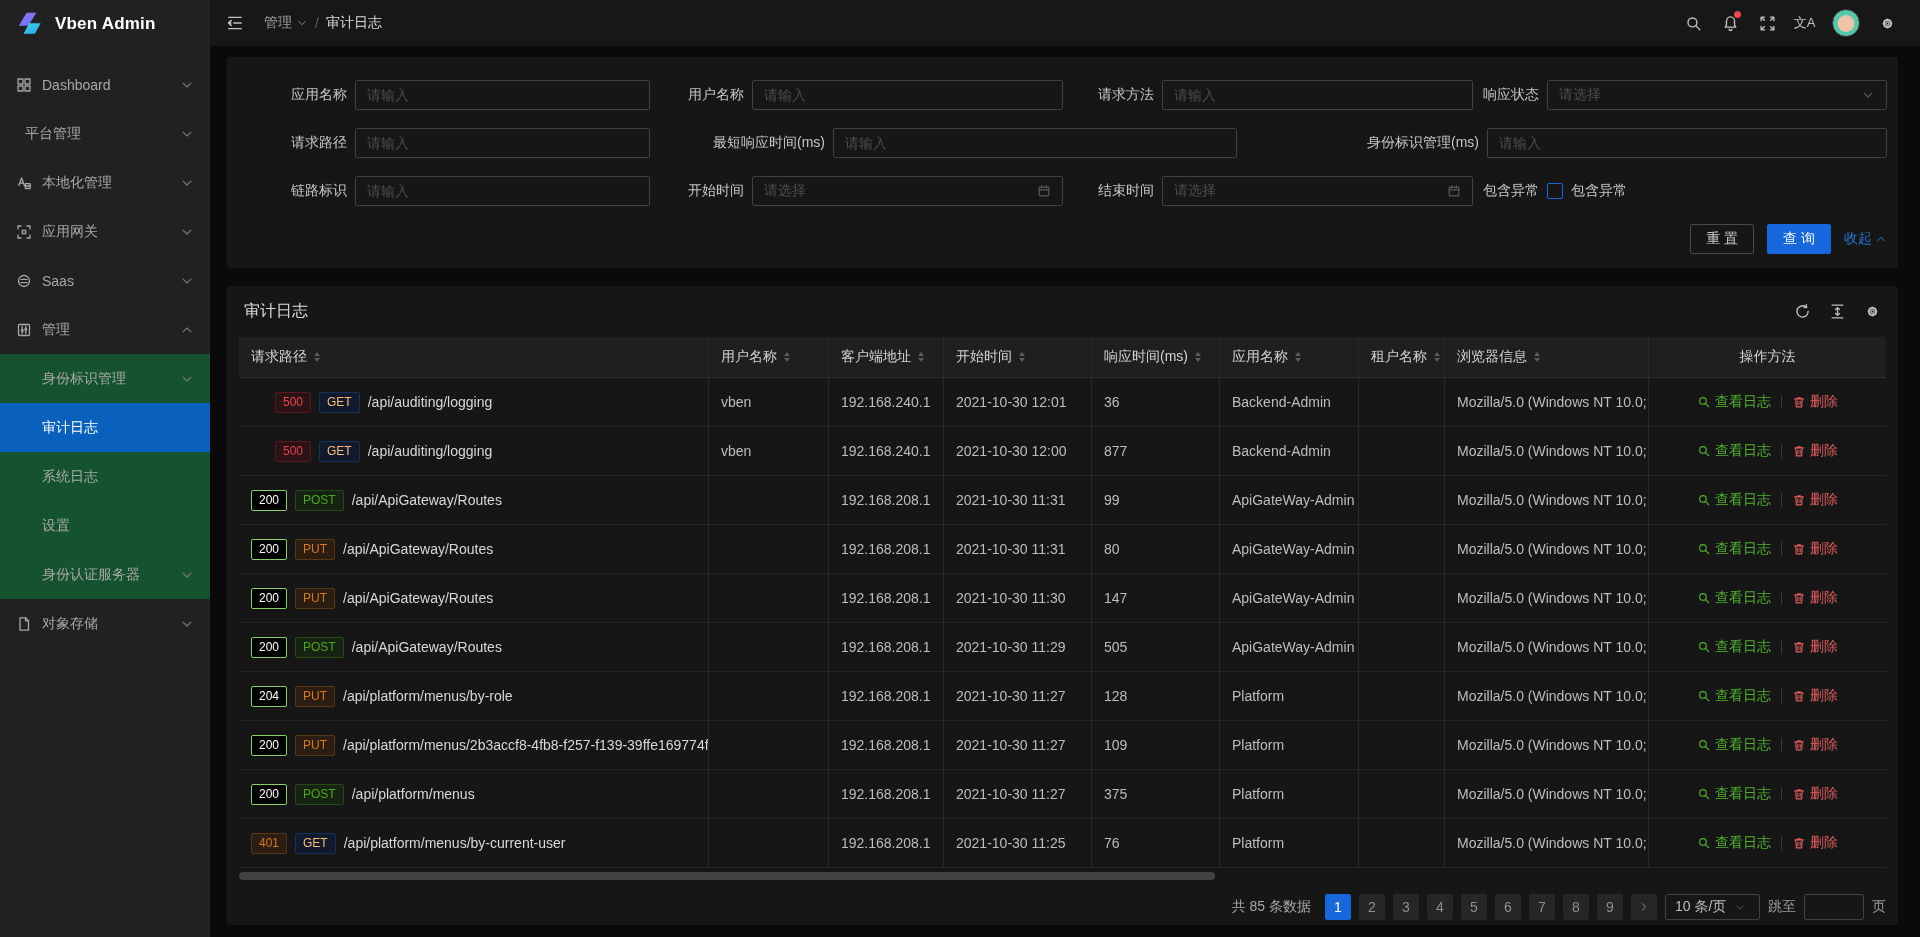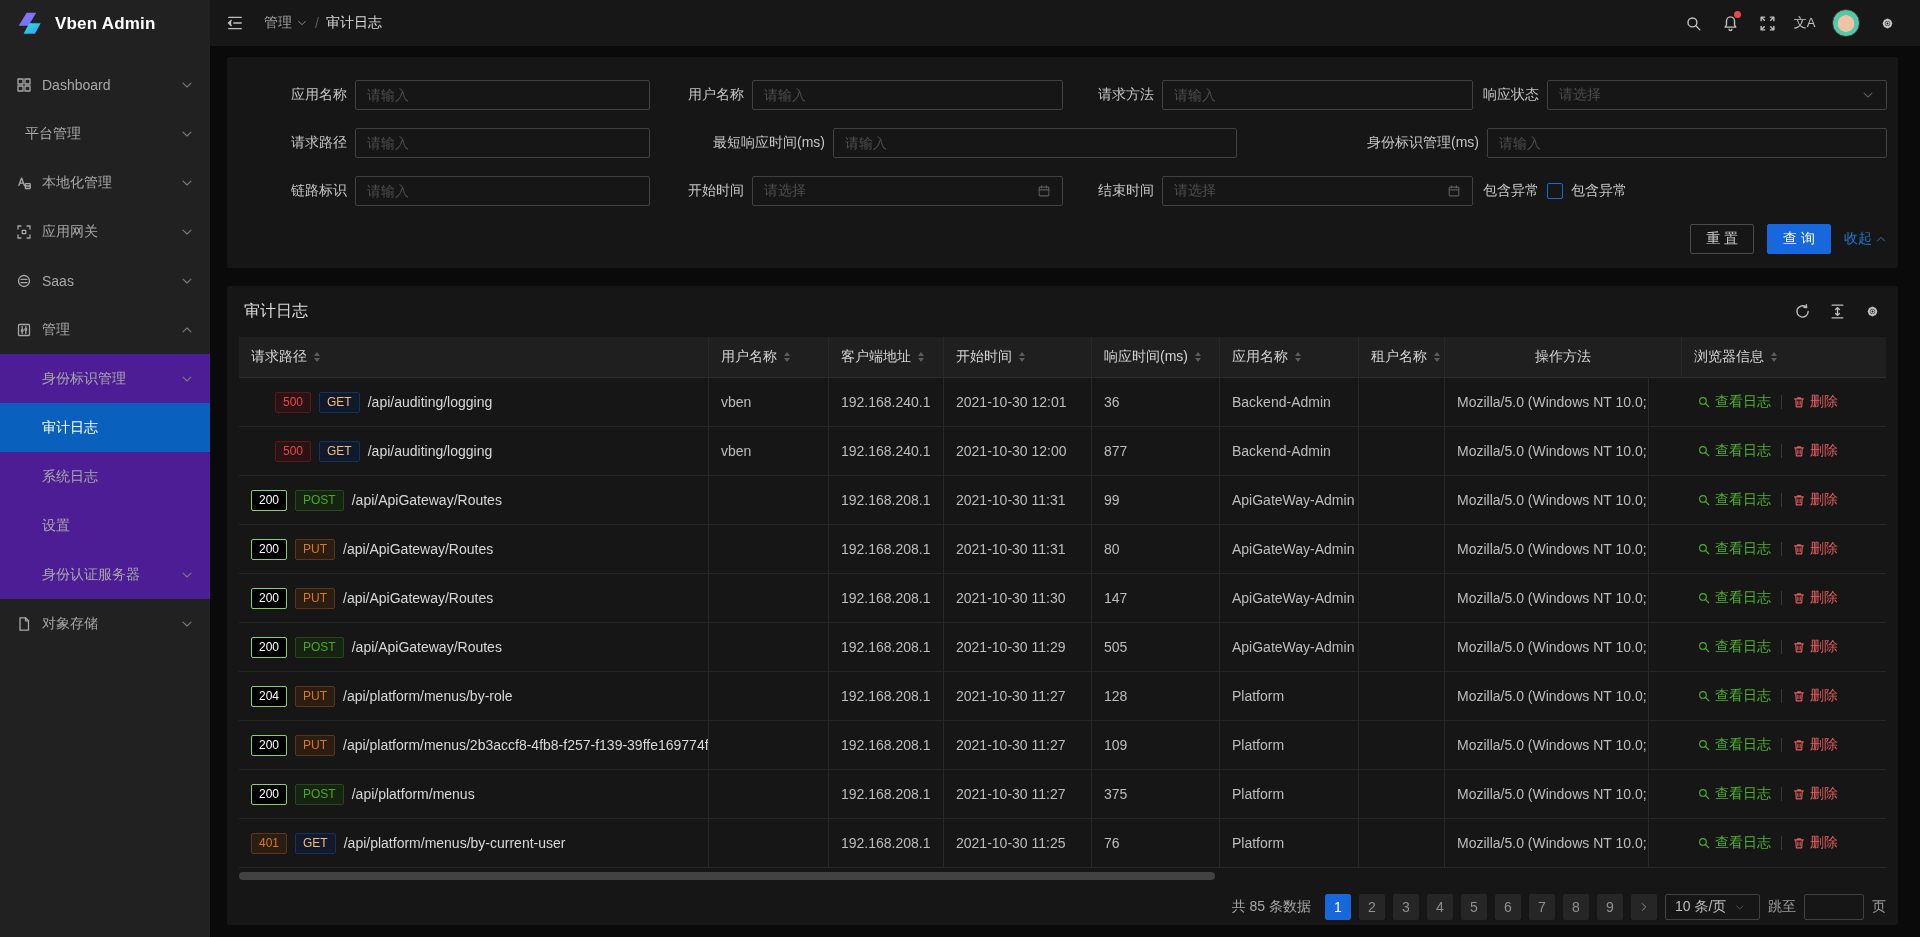--- a/index.html
+++ b/index.html
@@ -11,21 +11,21 @@
   .sidebar { width:210px; flex-shrink:0; background:#212121; display:flex; flex-direction:column; }
   .logo { height:48px; display:flex; align-items:center; gap:10px; padding-left:17px; cursor:pointer; }
   .logo-title { color:#ffffff; font-size:17px; font-weight:bold; letter-spacing:.2px; }
   .menu { padding-top:12px; }
   .menu-item { height:49px; display:flex; align-items:center; gap:10px; padding:0 16px;
     color:#a8a8a8; cursor:pointer; }
   .menu-item .mi-icon { width:16px; height:16px; display:inline-flex; color:#a8a8a8; }
   .menu-item .mi-label { flex:1; white-space:nowrap; overflow:hidden; }
   .menu-item.no-icon .mi-label { margin-left:9px; }
   .menu-item .mi-chevron { width:14px; height:14px; color:#7a7a7a; display:inline-flex; }
-  .submenu-block { background:#4c1d95; }
+  .submenu-block { background:#14532d; }
   .menu-item.sub { padding-left:42px; }
   .menu-item.active { background:#0960bd; color:#ffffff; }
   .menu-item.active .mi-label { color:#fff; }
 
   
   .main { flex:1; min-width:0; display:flex; flex-direction:column; }
   .topbar { height:46px; background:#171717; display:flex; align-items:center; padding:0 14px 0 16px; }
   .fold-btn { width:18px; height:18px; color:#c0c0c0; cursor:pointer; display:inline-flex; }
   .breadcrumb { display:flex; align-items:center; gap:7px; margin-left:20px; }
   .bc-l1 { color:#9f9f9f; display:flex; align-items:center; gap:4px; cursor:pointer; }
@@ -495,29 +495,29 @@
                   <i class="s-down"></i>
                 </span>
               </div>
               <div class="cell c-tenant">
                 <span>租户名称</span>
                 <span class="sorter">
                   <i class="s-up"></i>
                   <i class="s-down"></i>
                 </span>
               </div>
-              <div class="cell c-actions">
-                <span>操作方法</span>
-              </div>
               <div class="cell c-browser">
                 <span>浏览器信息</span>
                 <span class="sorter">
                   <i class="s-up"></i>
                   <i class="s-down"></i>
                 </span>
+              </div>
+              <div class="cell c-actions">
+                <span>操作方法</span>
               </div>
             </div>
             <div class="tr td-row">
               <div class="cell c-path">
                 <span class="tag tag-red">500</span>
                 <span class="tag tag-blue">GET</span>
                 <span class="path-text">/api/auditing/logging</span>
               </div>
               <div class="cell c-user">vben</div>
               <div class="cell c-client">192.168.240.1</div>

